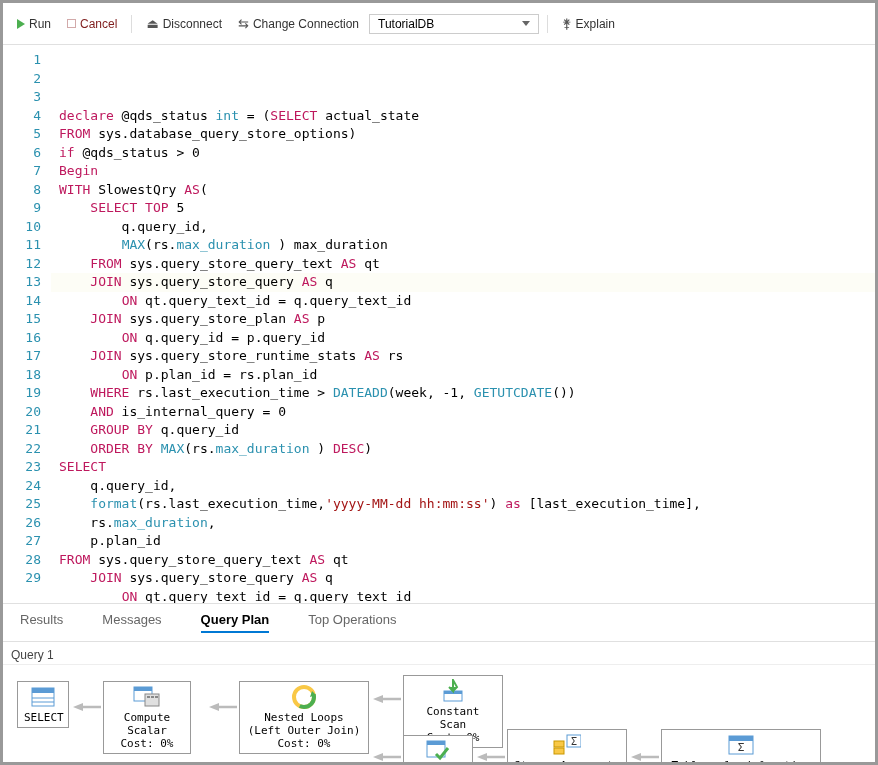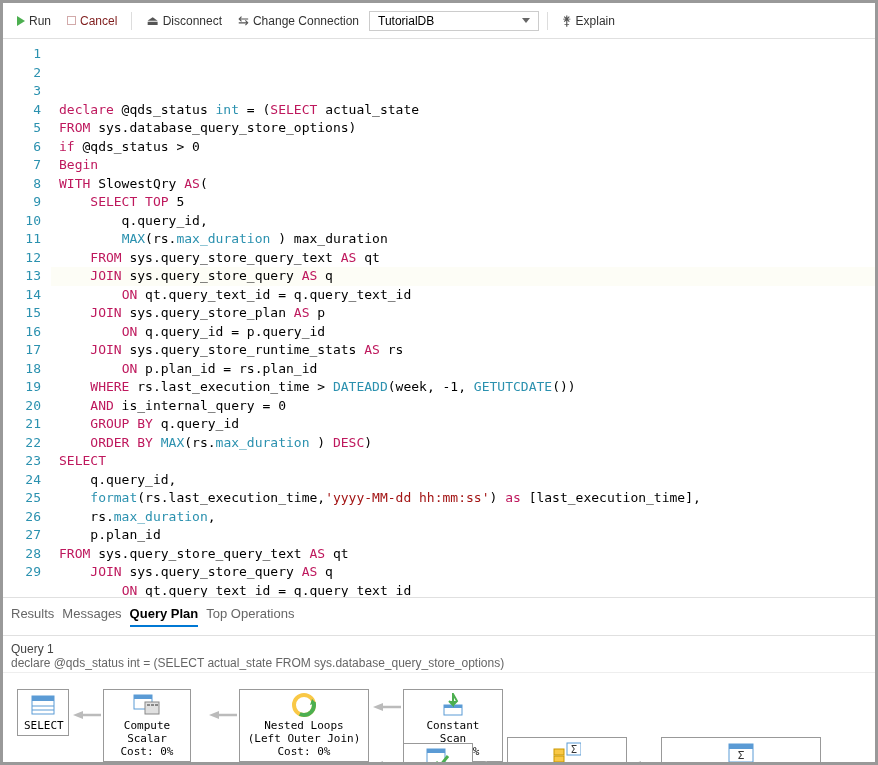--- a/index.html
+++ b/index.html
@@ -1,34 +1,34 @@
 <!DOCTYPE html>
 <html><head>
 <meta charset="utf-8">
 <style>
 *{box-sizing:border-box;margin:0;padding:0}
 body{font-family:"Segoe UI",Arial,sans-serif;font-size:12px;background:#fff;border:3px solid #999;width:878px;height:765px;overflow:hidden;display:flex;flex-direction:column}
-.toolbar{display:flex;align-items:center;padding:4px 8px;gap:4px;border-bottom:1px solid #e0e0e0;height:36px}
+.toolbar{display:flex;align-items:center;padding:4px 8px;gap:4px;border-bottom:1px solid #e0e0e0;height:42px}
 .tbtn{display:flex;align-items:center;gap:4px;padding:2px 6px;cursor:pointer;color:#333}
 .tbtn.disabled{color:#7f1d1d}
 .tri-green{width:0;height:0;border-left:8px solid #4caf50;border-top:5px solid transparent;border-bottom:5px solid transparent}
 .sq-red{width:9px;height:9px;border:1px solid #d2aaaa}
 .sep{width:1px;height:18px;background:#ddd;margin:0 4px}
 .db-select{display:flex;align-items:center;border:1px solid #ccc;padding:2px 8px;width:170px;justify-content:space-between;background:#fff}
 .chev{width:0;height:0;border-left:4px solid transparent;border-right:4px solid transparent;border-top:5px solid #666}
 .plug{font-size:13px;color:#555}
 .editor{flex:0 0 558px;display:flex;overflow:hidden;font-family:Consolas,monospace;font-size:13px;line-height:18.5px}
 .gutter{width:48px;text-align:right;color:#2b91af;padding:6px 10px 0 0;background:#fff;user-select:none}
 .code{flex:1;padding:6px 0 0 8px;white-space:pre;color:#000;position:relative}
 .kw{color:#be185d}
 .fn{color:#2b91af}
 .typ{color:#2b91af}
 .str{color:#a31515}
 .hl{position:absolute;left:0;right:0;height:18.5px;background:#fdfdf6;z-index:-1}
-.tabs{display:flex;gap:8px;padding:8px 8px;border-top:1px solid #e0e0e0;border-bottom:1px solid #e0e0e0;color:#666;font-size:13px}
+.tabs{display:flex;gap:39px;padding:8px 17px;border-top:1px solid #e0e0e0;border-bottom:1px solid #e0e0e0;color:#666;font-size:13px}
 .tab{cursor:pointer;padding-bottom:4px}
 .tab.active{color:#000;font-weight:600;border-bottom:2px solid #0078d4}
 .plan-hdr{padding:6px 8px 2px;color:#444;font-size:12px;border-bottom:1px solid #eee}
 .plan-area{position:relative;flex:1;background:#fff;overflow:hidden}
 .node{position:absolute;border:1px solid #999;background:#fff;text-align:center;font-family:Consolas,monospace;font-size:11px;padding:3px 6px;line-height:13px}
 .node .ic{width:28px;height:24px;margin:0 auto 2px;display:flex;align-items:center;justify-content:center}
 .arrow{position:absolute;height:8px;background:linear-gradient(#bbb,#bbb);clip-path:polygon(0 50%,10px 0,10px 35%,100% 35%,100% 65%,10px 65%,10px 100%)}
 svg{display:block}
 </style>
 </head>
@@ -102,21 +102,20 @@
 
 <div class="tabs">
   <div class="tab">Results</div>
   <div class="tab">Messages</div>
   <div class="tab active">Query Plan</div>
   <div class="tab">Top Operations</div>
 </div>
 
 <div class="plan-hdr">
   <div>Query 1</div>
-  <div style="color:#666">declare @qds_status int = (SELECT actual_state FROM sys.database_query_store_options)</div>
 </div>
 
 <div class="plan-area">
   <div class="node" style="left:14px;top:16px;width:52px">
     <div class="ic">
         <svg width="26" height="22">
           <rect x="2" y="2" width="22" height="18" fill="#fff" stroke="#5b9bd5"></rect>
           <rect x="2" y="2" width="22" height="5" fill="#5b9bd5"></rect>
           <line x1="2" y1="12" x2="24" y2="12" stroke="#5b9bd5"></line>
           <line x1="2" y1="16" x2="24" y2="16" stroke="#5b9bd5"></line>
@@ -149,21 +148,21 @@
           <circle cx="14" cy="12" r="10" fill="none" stroke="#4caf50" stroke-width="4" stroke-dasharray="20 40"></circle>
           <polygon points="22,6 26,10 20,12" fill="#4caf50"></polygon>
         </svg>
       </div>
     <div>Nested Loops</div>
     <div>(Left Outer Join)</div>
     <div>Cost: 0%</div>
   </div>
   <div class="arrow" style="left:370px;top:30px;width:28px"></div>
 
-  <div class="node" style="left:400px;top:16px;width:100px">
+  <div class="node" style="left:400px;top:10px;width:100px">
     <div class="ic">
         <svg width="22" height="24">
           <rect x="2" y="12" width="18" height="10" fill="#fff" stroke="#5b9bd5"></rect>
           <rect x="2" y="12" width="18" height="3" fill="#5b9bd5"></rect>
           <polygon points="11,1 11,12 7,8 11,12 15,8" fill="none" stroke="#4caf50" stroke-width="2"></polygon>
           <polygon points="7,8 11,13 15,8" fill="#4caf50"></polygon>
         </svg>
       </div>
     <div>Constant Scan</div>
     <div>Cost: 0%</div>

